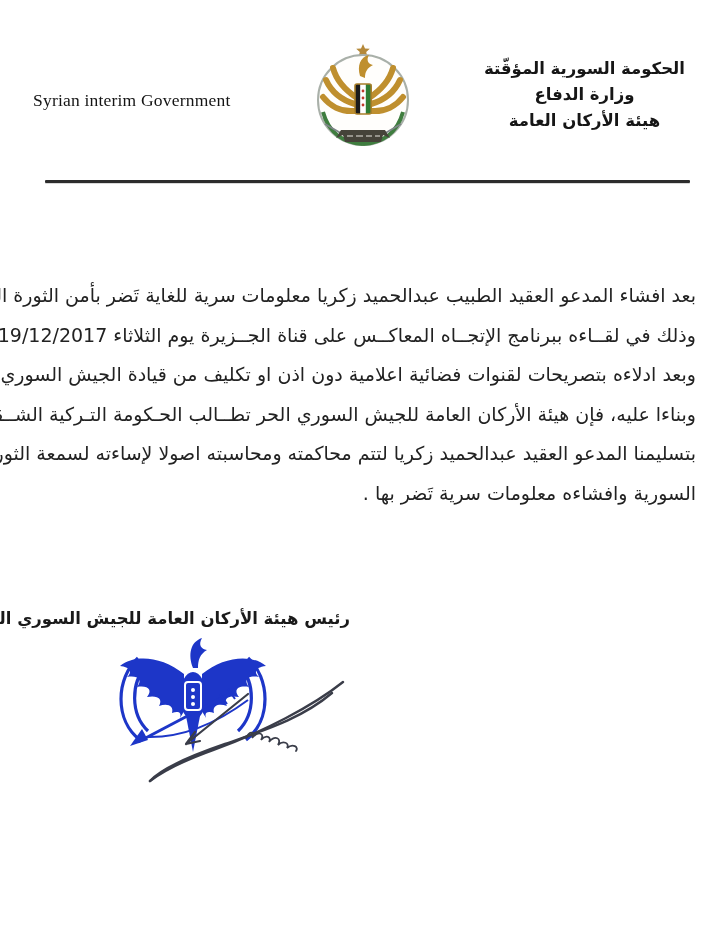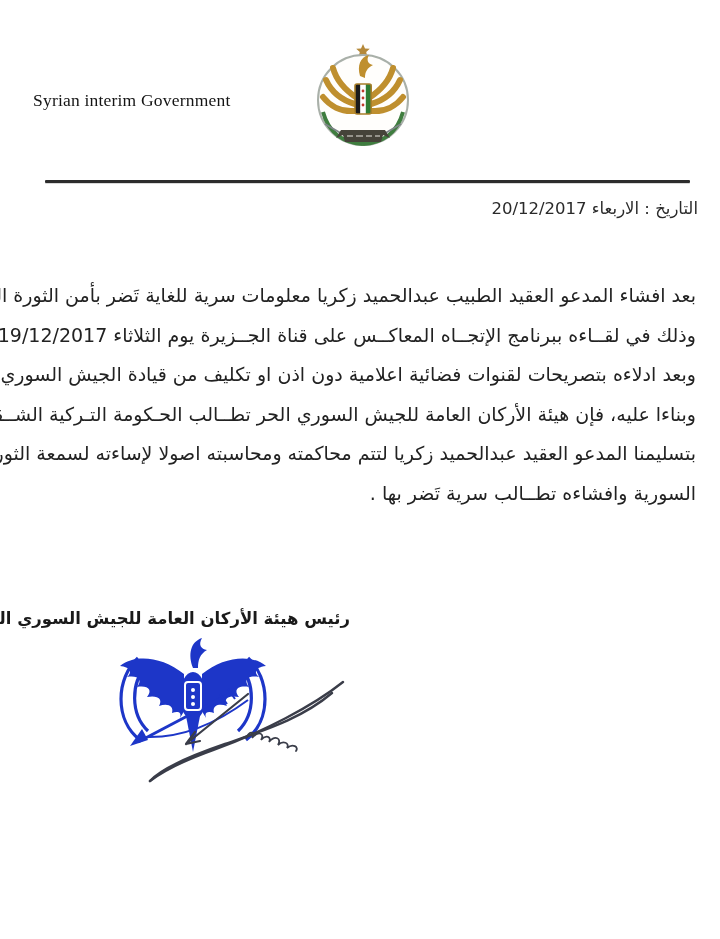--- a/index.html
+++ b/index.html
@@ -140,32 +140,36 @@
     </g>
 
     <g>
       <path d="M34 88 L78 88 L83 96 L76 93 L74 100 L38 100 L36 93 L29 96 Z" fill="#454339"></path>
       <g stroke="#e8e6df" stroke-width="1">
         <path d="M40 94 h6 M49 94 h7 M59 94 h6 M68 94 h5"></path>
       </g>
     </g>
   </svg>
 
+  <div class="org-ar">
+    <div>الحكومة السورية المؤقّتة</div>
+    <div>وزارة الدفاع</div>
+    <div>هيئة الأركان العامة</div>
+  </div>
 
   <div class="rule"></div>
 
-  <div class="date-line">التاريخ : الاربعاء 20/12/2017</div>
 
   <div class="body-text">
     <div class="body-line">بعد افشاء المدعو العقيد الطبيب عبدالحميد زكريا معلومات سرية للغاية تَضر بأمن الثورة السورية</div>
     <div class="body-line">وذلك في لقــاءه ببرنامج الإتجــاه المعاكــس على قناة الجــزيرة يوم الثلاثاء 19/12/2017 م</div>
     <div class="body-line">وبعد ادلاءه بتصريحات لقنوات فضائية اعلامية دون اذن او تكليف من قيادة الجيش السوري الحر</div>
     <div class="body-line">وبناءا عليه،  فإن هيئة الأركان العامة للجيش السوري الحر تطــالب الحـكومة التـركية الشــقيقة</div>
     <div class="body-line">بتسليمنا المدعو العقيد عبدالحميد زكريا لتتم محاكمته ومحاسبته اصولا لإساءته لسمعة الثورة</div>
-    <div class="body-line last">السورية وافشاءه تطــالب سرية تَضر بها .</div>
+    <div class="body-line last">السورية وافشاءه معلومات سرية تَضر بها .</div>
   </div>
 
   <div class="sig-title">رئيس هيئة الأركان العامة للجيش السوري الحر</div>
 
   <svg class="stamp" viewBox="0 0 252 168" aria-hidden="true">
 
     <g fill="#1d36c8">
 
       <g fill="none" stroke-width="3.2" stroke="#1d36c8">
         <path d="M40 26 C18 46 16 88 42 108"></path>

